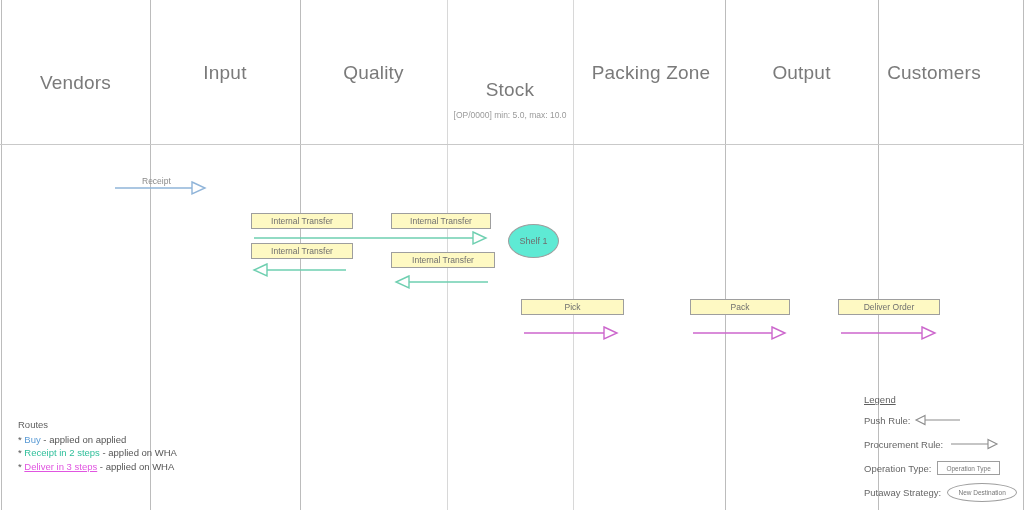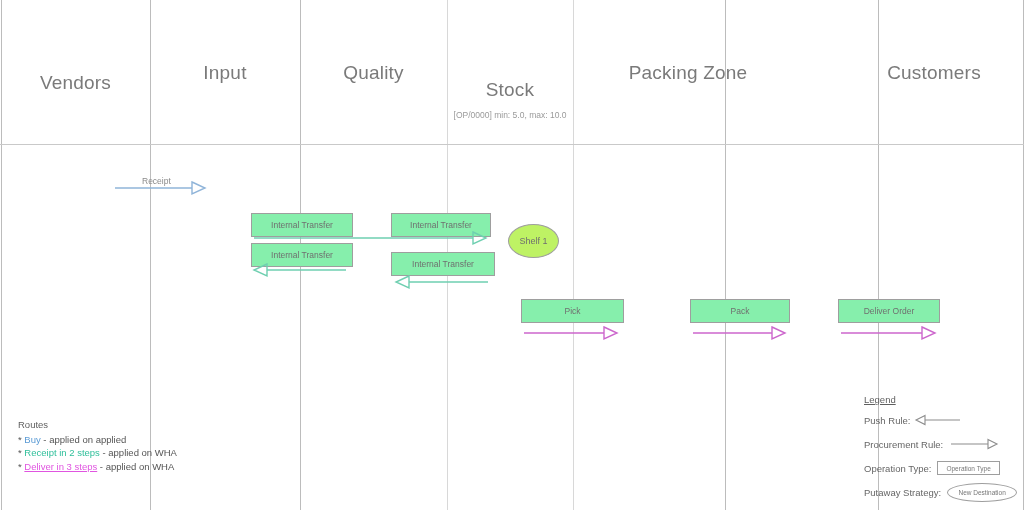--- a/index.html
+++ b/index.html
@@ -16,29 +16,29 @@
   .hline{position:absolute;left:0;width:1024px;height:1px;background:#c9c9c9;}
 
   
   .col-head{position:absolute;text-align:center;}
   .col-title{font-size:19px;color:#7a7a7a;font-weight:400;letter-spacing:.2px;white-space:nowrap;}
   .col-sub{font-size:8.5px;color:#9a9a9a;margin-top:9px;white-space:nowrap;}
 
   
   .op-box{
     position:absolute;box-sizing:border-box;
-    border:1px solid #9e9e9e;background:#86efac;
+    border:1px solid #9e9e9e;background:#fef9c3;
     display:flex;align-items:center;justify-content:center;
     font-size:8.5px;color:#6f6f6f;white-space:nowrap;
-    height:24px;
+    height:16px;
   }
   
   .ellipse{
     position:absolute;box-sizing:border-box;
-    border:1px solid #9e9e9e;border-radius:50%;background:#bef264;
+    border:1px solid #9e9e9e;border-radius:50%;background:#5eead4;
     display:flex;align-items:center;justify-content:center;
     font-size:9px;color:#6f6f6f;white-space:nowrap;
   }
   
   .arrow-wrap{position:absolute;}
   .arrow-label{position:absolute;font-size:8.5px;color:#8a8a8a;white-space:nowrap;}
 
   
   #routes{position:absolute;left:18px;top:418px;font-size:9.5px;line-height:13.5px;color:#555;}
   #routes .r-title{color:#5f5f5f;margin-bottom:1px;}
@@ -85,22 +85,25 @@
     <div class="col-head" style="left: 150px; top: 62px; width: 150px; text-align: center;">
       <div class="col-title">Input</div>
     </div>
     <div class="col-head" style="left: 300px; top: 62px; width: 147px;">
       <div class="col-title">Quality</div>
     </div>
     <div class="col-head" style="left: 447px; top: 62px; width: 126px; margin-top: 17px;">
       <div class="col-title">Stock</div>
       <div class="col-sub">[OP/0000] min: 5.0, max: 10.0</div>
     </div>
-    <div class="col-head" style="left: 594px; top: 62px; width: 152px; padding-left: 18px;">
+    <div class="col-head" style="left: 557px; top: 62px; width: 152px; padding-left: 18px;">
       <div class="col-title">Packing Zone</div>
+    </div>
+    <div class="col-head" style="left: 725px; top: 62px; width: 153px;">
+      <div class="col-title">Output</div>
     </div>
     <div class="col-head" style="left: 854px; top: 62px; width: 160px;">
       <div class="col-title">Customers</div>
     </div>
     <div class="op-box" style="left: 251px; top: 213px; width: 102px;">
       <span>Internal Transfer</span>
     </div>
     <div class="op-box" style="left: 251px; top: 243px; width: 102px;">
       <span>Internal Transfer</span>
     </div>

